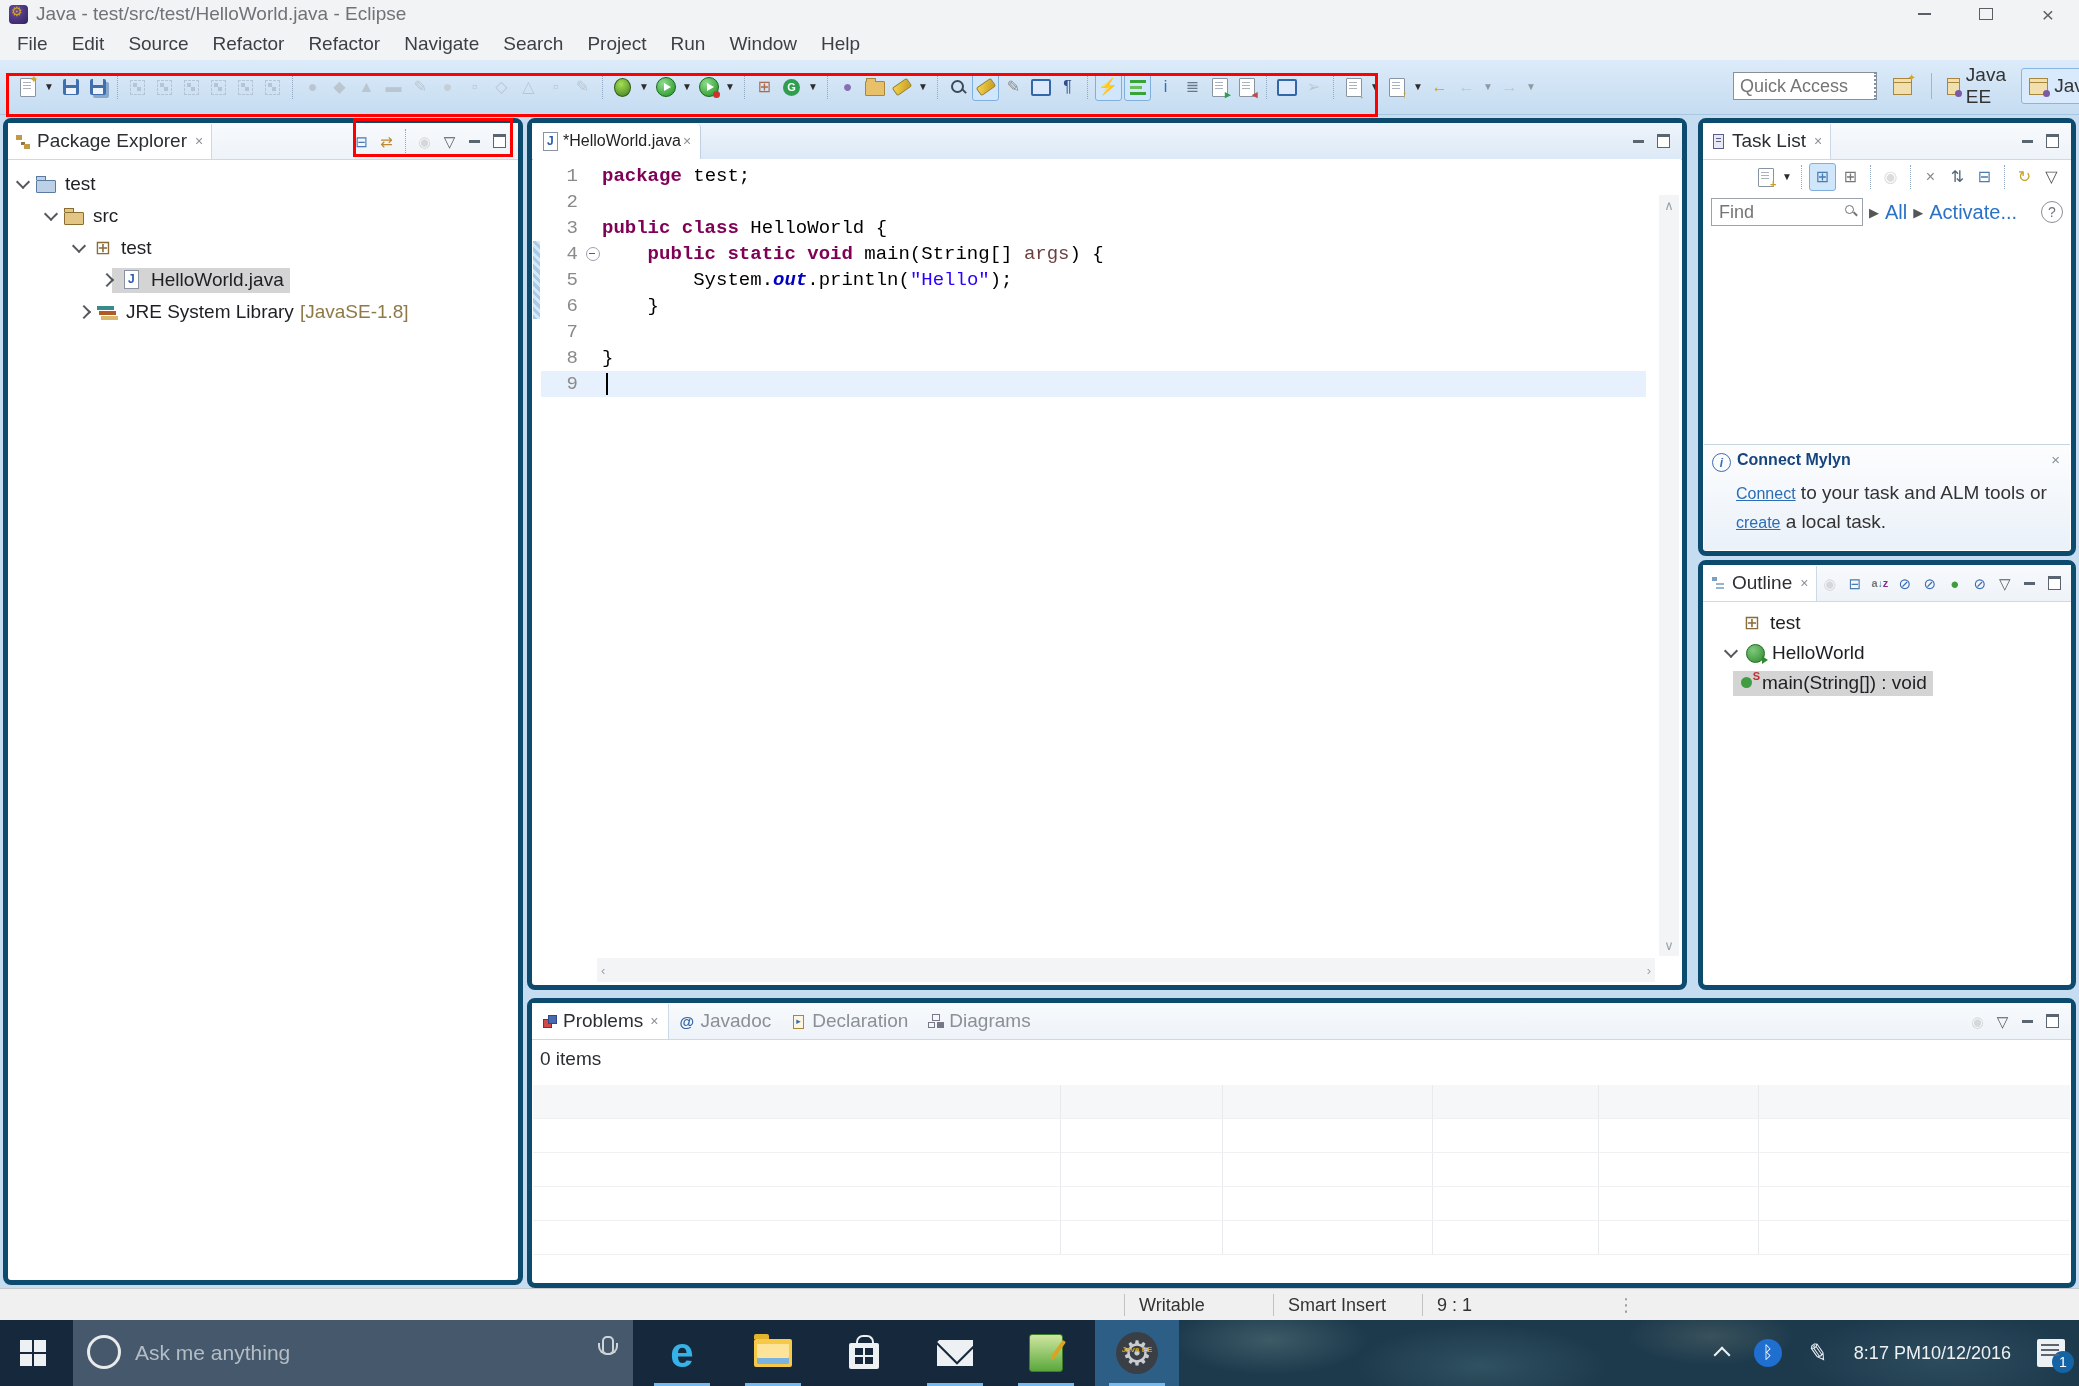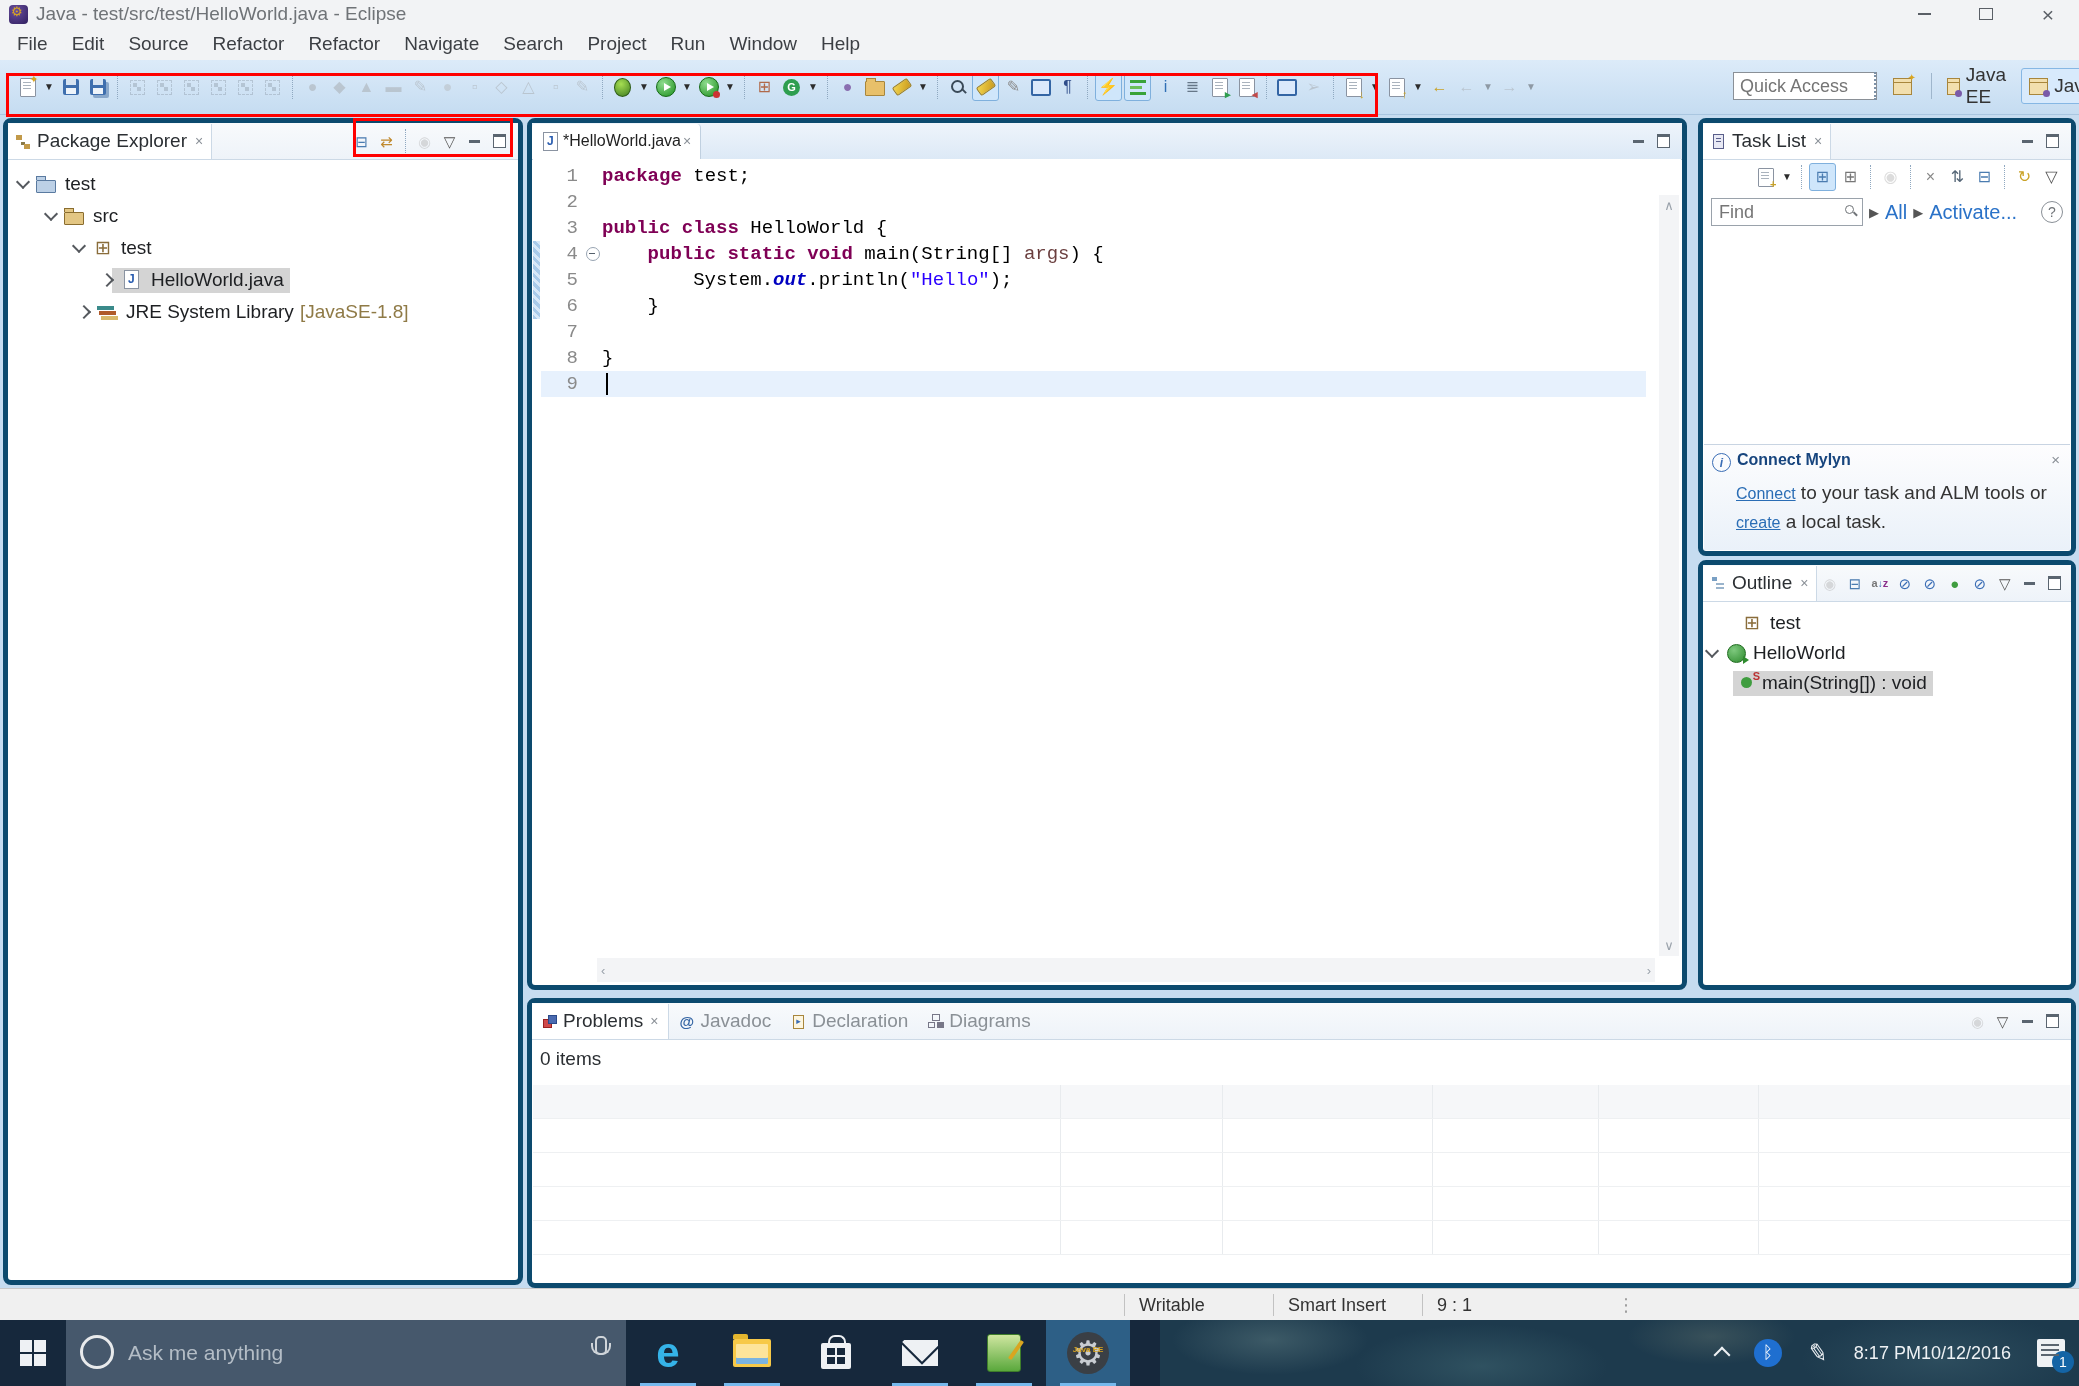--- a/index.html
+++ b/index.html
@@ -185,21 +185,21 @@
   .pt-cell{border-right:1px solid #e8ebee;box-sizing:border-box;height:100%;}
   .pt-row:first-child{background:#f6f7f9;}
 
   
   .statusbar{left:0;top:1288px;width:2079px;height:32px;background:#f0f0f0;border-top:1px solid #c9c9c9;display:flex;align-items:center;font-size:18px;color:#333;}
   .st-sep{width:1px;height:22px;background:#c2c2c2;margin:0 14px;}
   .st-item{min-width:120px;}
   .st-dots{color:#9a9a9a;letter-spacing:1px;}
 
   
-  .taskbar{left:0;top:1320px;width:2079px;height:66px;background:#16283c;display:flex;align-items:stretch;}
+  .taskbar{left:0;top:1320px;width:2079px;height:66px;background:#16283c;display:flex;align-items:stretch;gap:7px;}
   .wallpaper{position:absolute;left:1160px;top:0;right:0;bottom:0;
     background:
       radial-gradient(140px 50px at 12% 30%,rgba(120,150,150,.35),transparent 70%),
       radial-gradient(180px 60px at 35% 70%,rgba(70,110,120,.45),transparent 70%),
       radial-gradient(120px 40px at 60% 25%,rgba(140,150,130,.25),transparent 70%),
       radial-gradient(200px 70px at 85% 60%,rgba(60,95,110,.5),transparent 70%),
       #1d3a4d;}
   .startbtn{width:66px;display:flex;align-items:center;justify-content:center;position:relative;}
   .winlogo{width:26px;height:26px;display:grid;grid-template-columns:12px 12px;grid-template-rows:12px 12px;gap:2px;}
   .winlogo i{background:#eef1f4;}
@@ -648,21 +648,21 @@
         </span>
       </div>
   </div>
   <div id="outline-tree" style="padding-top:6px;">
       <div class="orow" style="padding-left: 30px;">
         <span style="display: flex; align-items: center;">
           <span class="tico ti-pkg">⊞</span>
           <span>test</span>
         </span>
       </div>
-      <div class="orow" style="padding-left: 4px;">
+      <div class="orow" style="padding-left: 23px;">
         <span class="chev exp" style="margin-right: 6px;"></span>
         <span style="display: flex; align-items: center;">
           <span class="oi-class"></span>
           <span>HelloWorld</span>
         </span>
       </div>
       <div class="orow" style="padding-left: 30px;">
         <span class="sel-label" style="display: flex; align-items: center;">
           <span class="oi-meth"></span>
           <span>main(String[]) : void</span>

